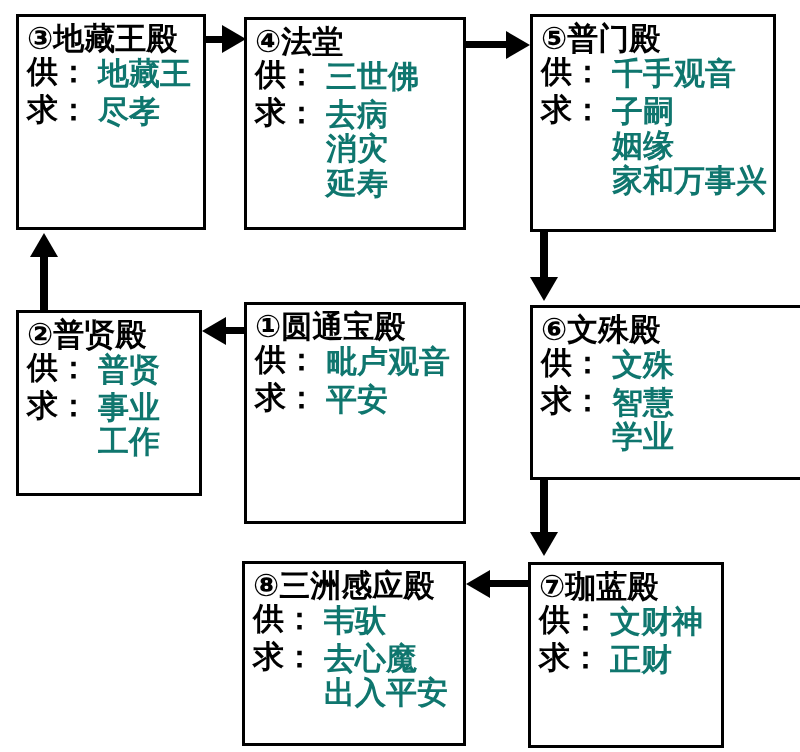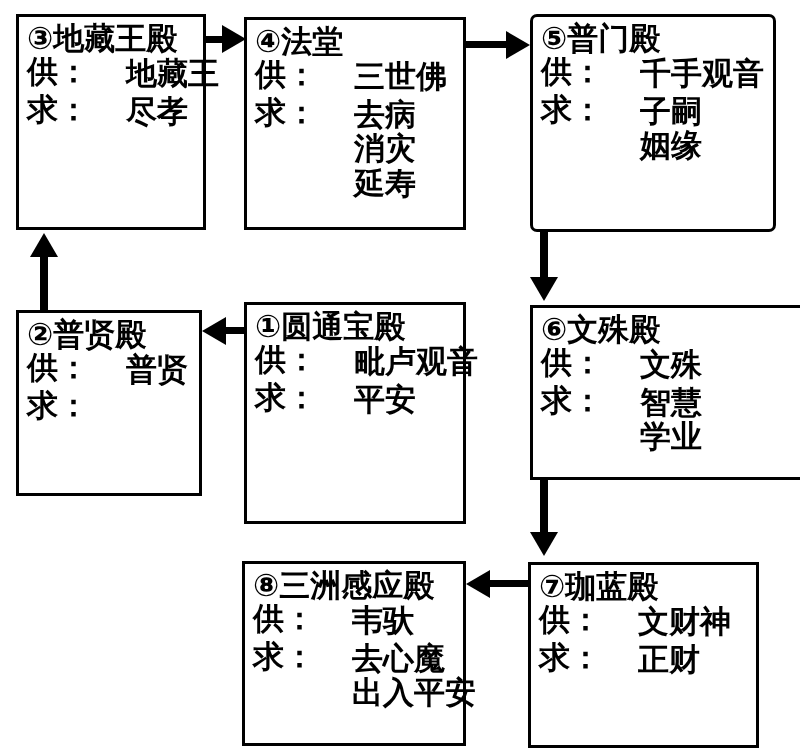--- a/index.html
+++ b/index.html
@@ -46,24 +46,23 @@
     flex: 0 0 auto;
   }
   .row-values {
     display: flex;
     flex-direction: column;
     margin-left: 9px;
   }
   .row-value {
     font-size: 31px;
     font-weight: 700;
-    color: #000000;
+    color: #0f766e;
     white-space: nowrap;
     line-height: 1.12;
-    margin-left: 28px;
   }
   .offer-row { margin-top: 1px; }
   .seek-row { margin-top: 3px; }
 
   
   .arrow {
     position: absolute;
   }
   .arrow-line-h {
     position: absolute;
@@ -133,47 +132,52 @@
     <div class="row seek-row">
       <span class="row-label">求：</span>
       <span class="row-values">
         <span class="row-value">去病</span>
         <span class="row-value">消灾</span>
         <span class="row-value">延寿</span>
       </span>
     </div>
   </div>
 
-  <div class="hall-box" style="left:530px; top:14px; width:246px; height:218px;border-radius:7px;">
+  <div class="hall-box" style="left:530px; top:14px; width:246px; height:218px;">
     <div class="hall-title">⑤普门殿</div>
     <div class="row offer-row">
       <span class="row-label">供：</span>
       <span class="row-values">
         <span class="row-value">千手观音</span>
       </span>
     </div>
     <div class="row seek-row">
       <span class="row-label">求：</span>
       <span class="row-values">
         <span class="row-value">子嗣</span>
         <span class="row-value">姻缘</span>
+        <span class="row-value">家和万事兴</span>
       </span>
     </div>
   </div>
 
   <div class="hall-box" style="left:16px; top:310px; width:186px; height:186px;">
     <div class="hall-title">②普贤殿</div>
     <div class="row offer-row">
       <span class="row-label">供：</span>
       <span class="row-values">
         <span class="row-value">普贤</span>
       </span>
     </div>
     <div class="row seek-row">
       <span class="row-label">求：</span>
+      <span class="row-values">
+        <span class="row-value">事业</span>
+        <span class="row-value">工作</span>
+      </span>
     </div>
   </div>
 
   <div class="hall-box" style="left:244px; top:302px; width:222px; height:222px;">
     <div class="hall-title">①圆通宝殿</div>
     <div class="row offer-row">
       <span class="row-label">供：</span>
       <span class="row-values">
         <span class="row-value">毗卢观音</span>
       </span>
@@ -213,21 +217,21 @@
     </div>
     <div class="row seek-row">
       <span class="row-label">求：</span>
       <span class="row-values">
         <span class="row-value">去心魔</span>
         <span class="row-value">出入平安</span>
       </span>
     </div>
   </div>
 
-  <div class="hall-box" style="left:528px; top:562px; width:231px; height:186px;">
+  <div class="hall-box" style="left:528px; top:562px; width:196px; height:186px;">
     <div class="hall-title">⑦珈蓝殿</div>
     <div class="row offer-row">
       <span class="row-label">供：</span>
       <span class="row-values">
         <span class="row-value">文财神</span>
       </span>
     </div>
     <div class="row seek-row">
       <span class="row-label">求：</span>
       <span class="row-values">

